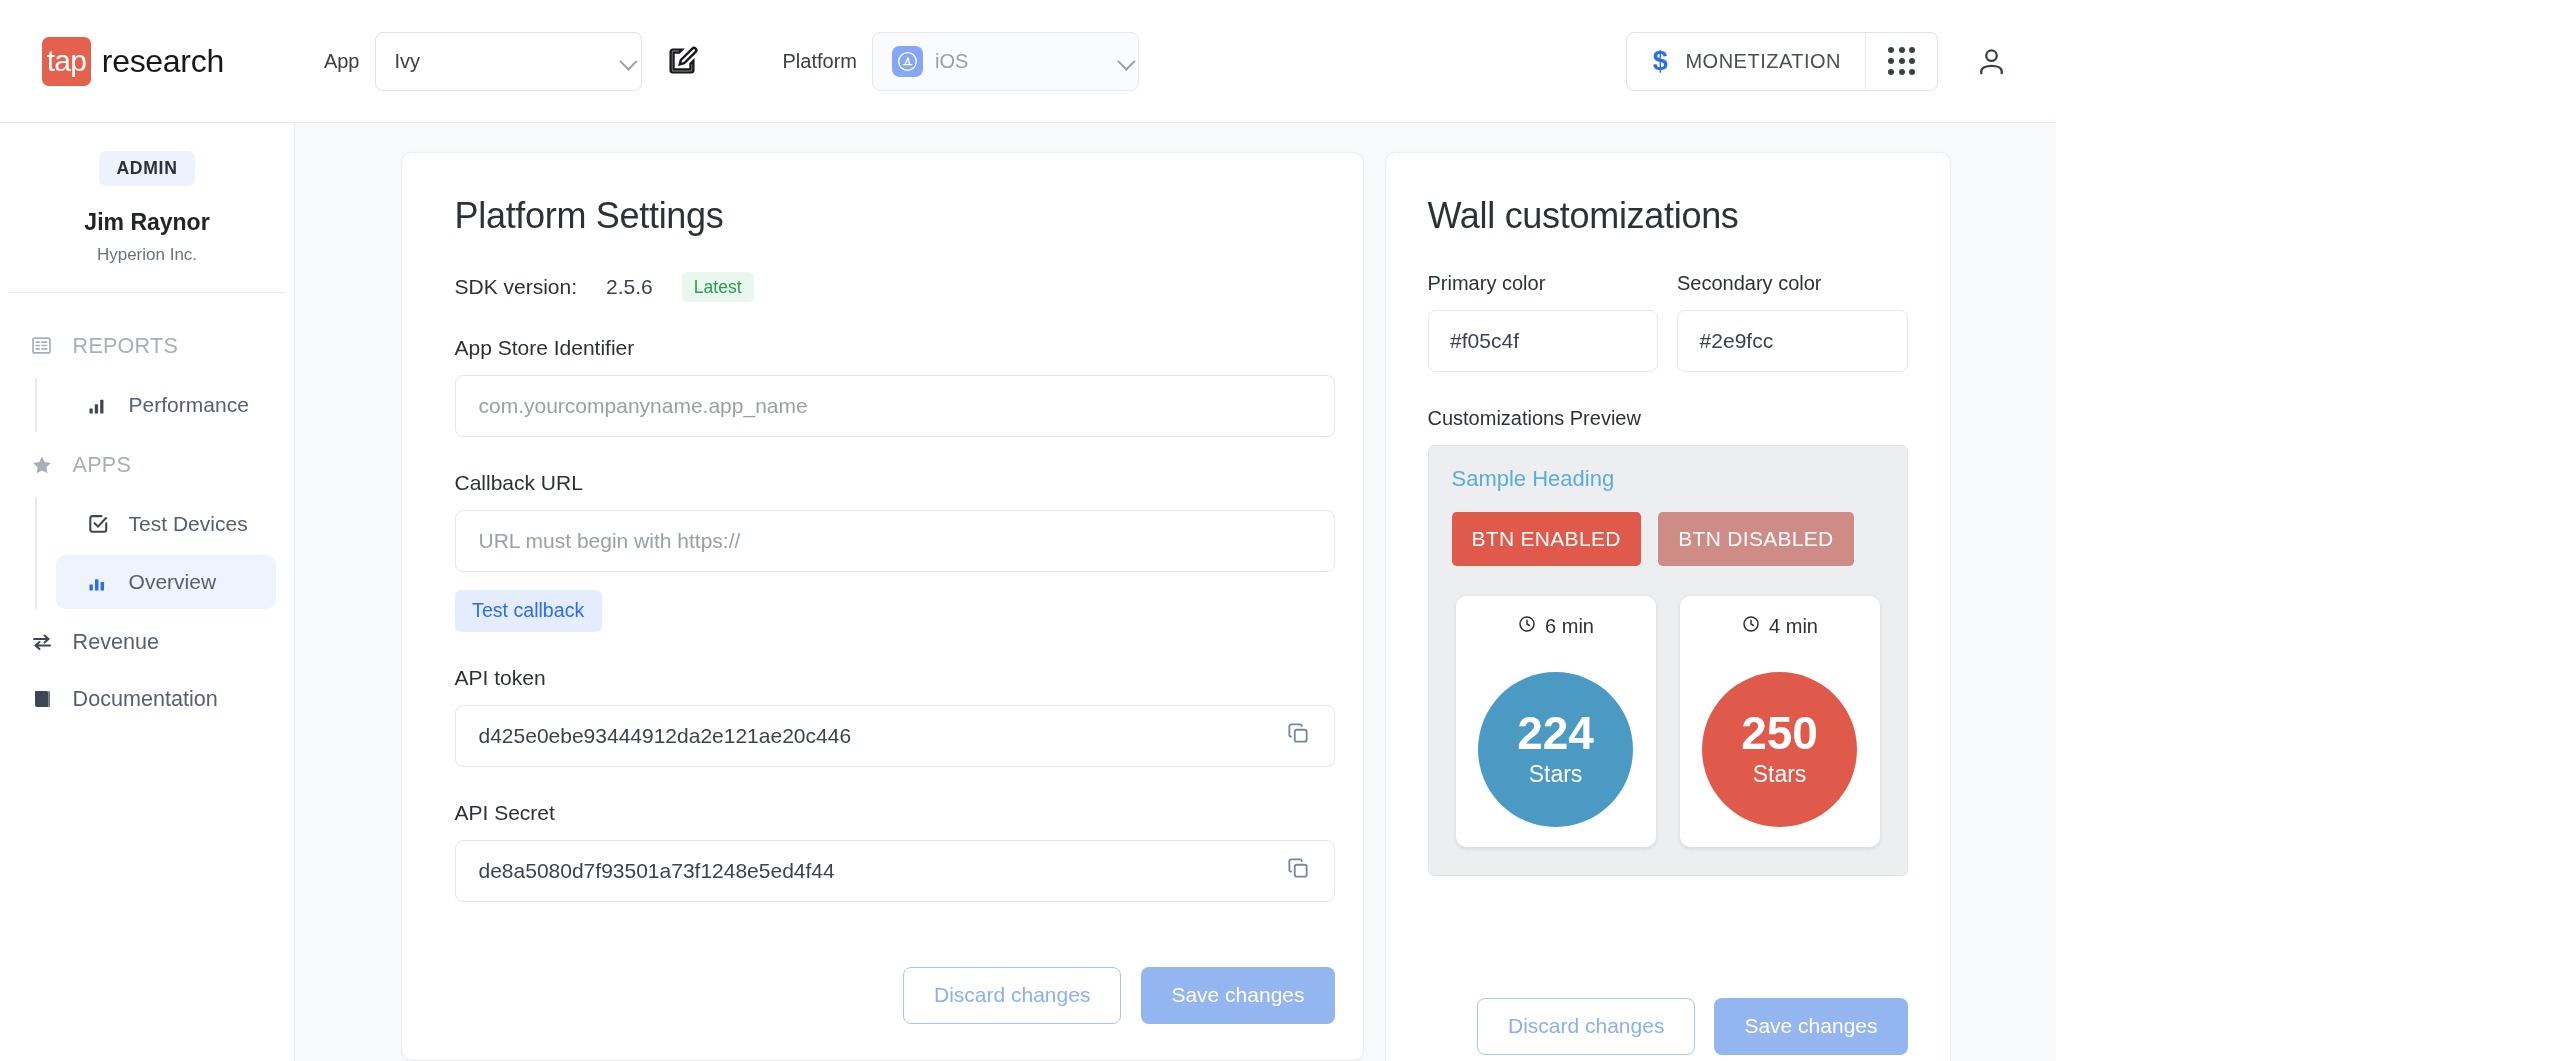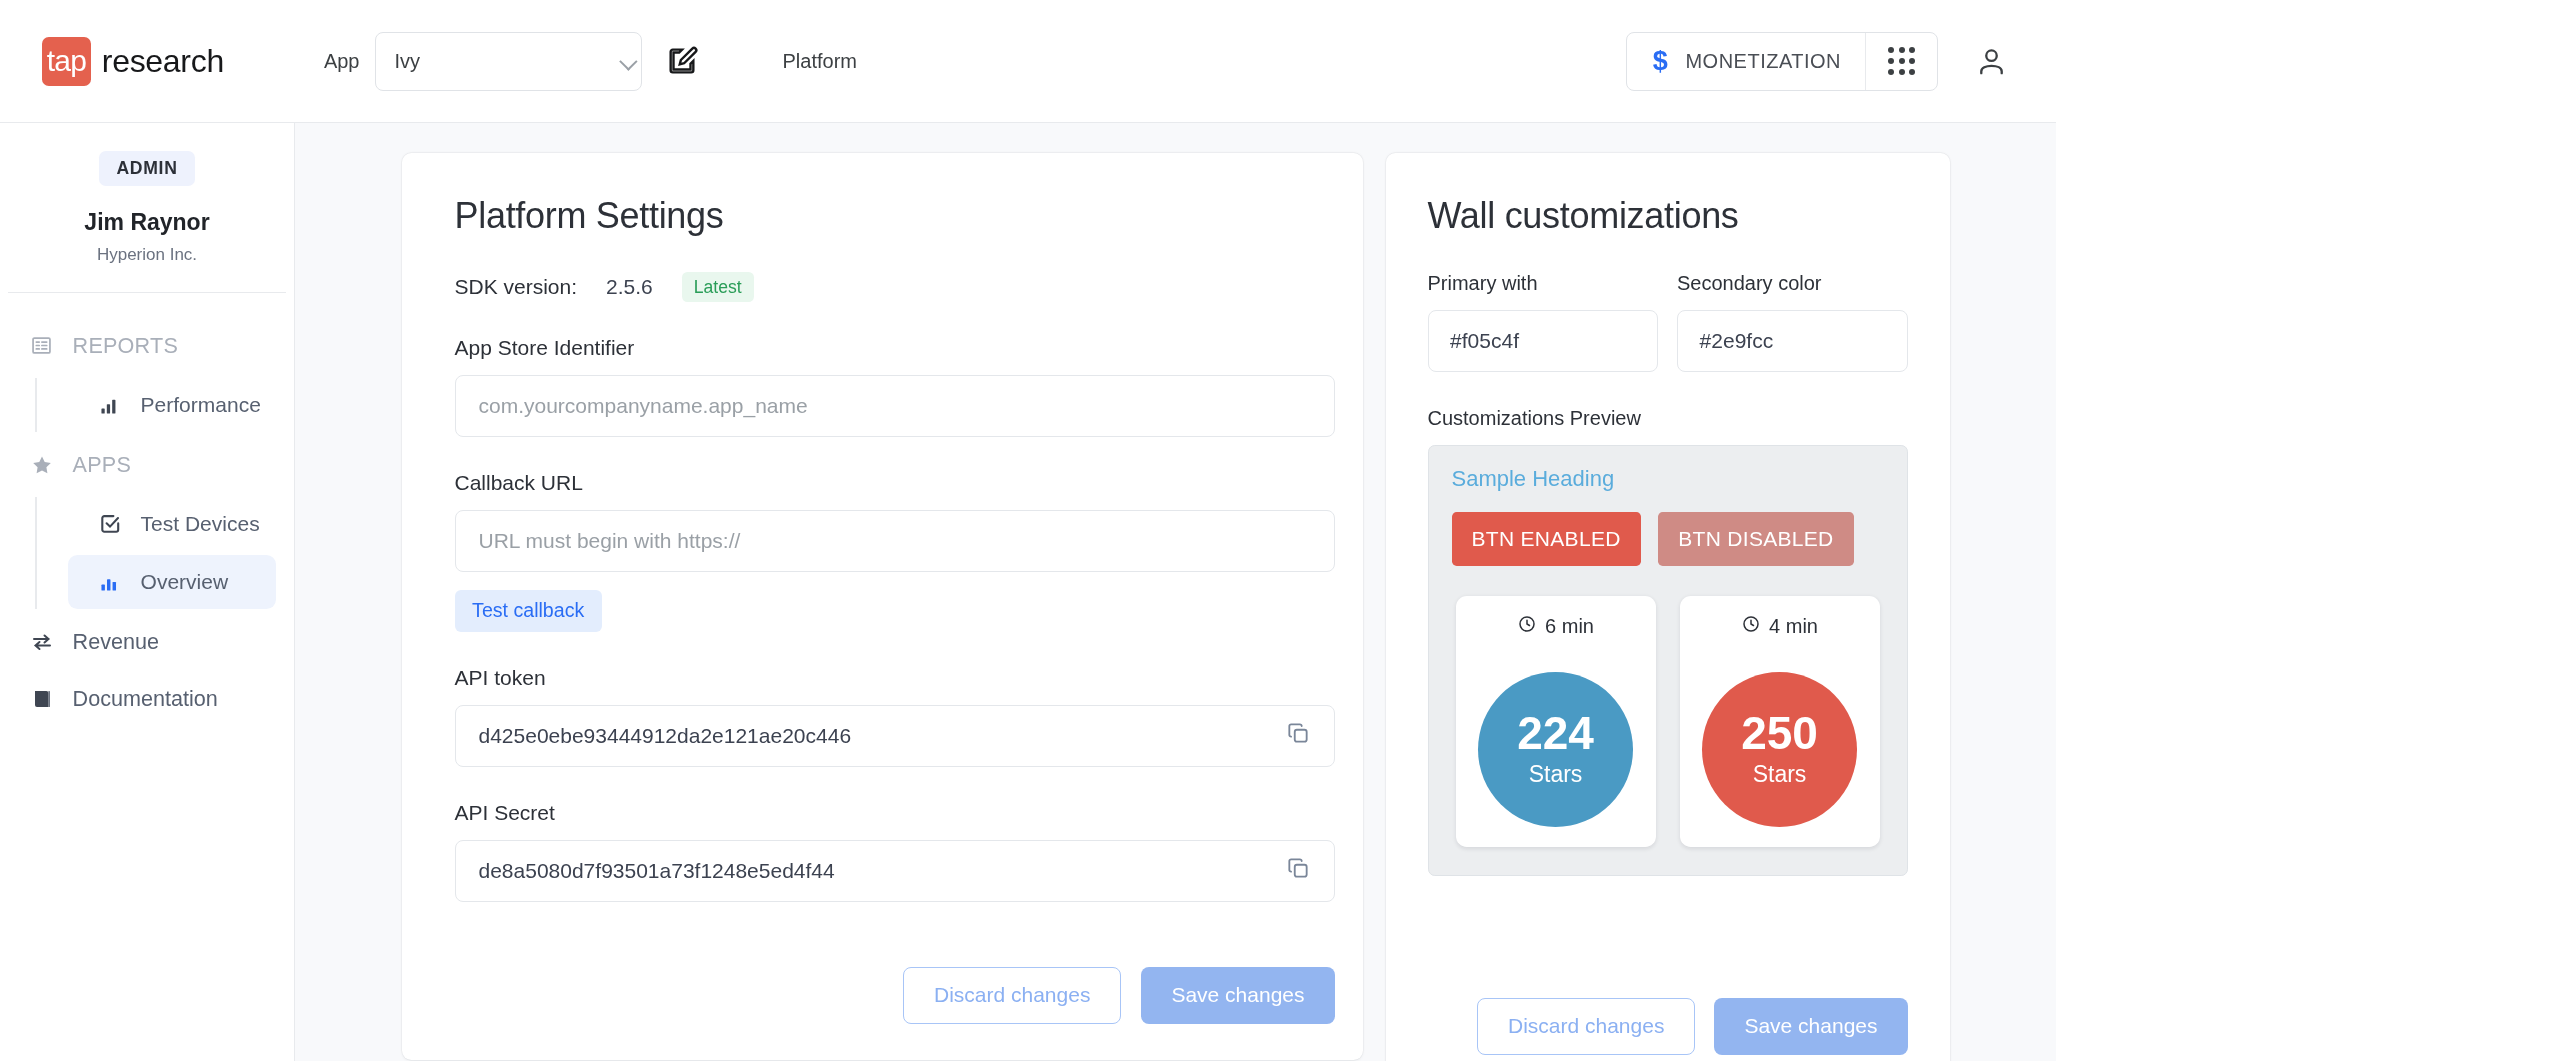--- a/index.html
+++ b/index.html
@@ -108,21 +108,21 @@
   }
   .side-divider { height: 1.4px; background: #e8eaed; margin: 27px 8px 0 8px; }
 
   .nav { padding-top: 24px; }
   .nav-row {
     display: flex; align-items: center; gap: 17.6px;
     padding: 15px 0 15px 28px; margin-right: 15px; border-radius: 9.5px;
   }
   .nav-row .nav-label { font-size: 21.6px; color: #576070; }
   .nav-section .nav-label { color: #a9afb9; font-size: 21.6px; letter-spacing: 0.2px; }
-  .nav-sub-wrap { margin-left: 35px; border-left: 2px solid #e8eaed; padding-left: 16px; }
+  .nav-sub-wrap { margin-left: 35px; border-left: 2px solid #e8eaed; padding-left: 4px; }
   .nav-sub {
     display: flex; align-items: center; gap: 17.6px;
     padding: 13.5px 0 13.5px 28px; margin: 4px 17.6px 4px 15px; border-radius: 9.5px;
   }
   .nav-sub .nav-label { font-size: 21px; color: #576070; }
   .nav-sub.active { background: #eef3fd; }
   .icon-box { width: 27px; height: 27px; flex: 0 0 27px; display: flex; align-items: center; justify-content: center; }
 
   
   .content {
@@ -233,20 +233,32 @@
       <div class="edit-icon-btn">
         <svg width="34" height="34" viewBox="0 0 24 24" fill="none" stroke="#17181a" stroke-width="1.7">
           <path d="M4 5.5A1.5 1.5 0 0 1 5.5 4H12l-2 2H6v12h12v-4l2-2v6.5A1.5 1.5 0 0 1 18.5 20h-13A1.5 1.5 0 0 1 4 18.5z"></path>
           <path d="M19.3 3.2a1.6 1.6 0 0 1 2.3 2.3l-8.1 8.1-3.1.8.8-3.1z"></path>
         </svg>
       </div>
     </div>
 
     <div class="hdr-group" style="margin-left:80px;">
       <div class="hdr-label">Platform</div>
+      <div class="select disabled">
+        <div class="select-left">
+          <div class="appstore-badge">
+            <svg width="23" height="23" viewBox="0 0 24 24" fill="none" stroke="#ffffff" stroke-width="1.4">
+              <circle cx="12" cy="12" r="9.2"></circle>
+              <path d="M7.6 15.2h8.8M9.4 15.2 12.4 8.4l1.1 2.3M14.6 15.2l-1.6-3.4" stroke-linecap="round"></path>
+            </svg>
+          </div>
+          <div class="select-val">iOS</div>
+        </div>
+        <div class="chev"></div>
+      </div>
     </div>
 
     <div class="hdr-spacer"></div>
 
     <div class="monet-btn">
       <div class="monet-main">
         <div class="monet-dollar">$</div>
         <div class="monet-text">MONETIZATION</div>
       </div>
       <div class="monet-divider"></div>
@@ -416,21 +428,21 @@
           <div class="btn btn-outline">Discard changes</div>
           <div class="btn btn-filled">Save changes</div>
         </div>
       </div>
 
       <div class="card card-wall">
         <div class="card-title">Wall customizations</div>
 
         <div class="color-row">
           <div class="color-col">
-            <div class="color-label">Primary with</div>
+            <div class="color-label">Primary color</div>
             <div class="color-input">#f05c4f</div>
           </div>
           <div class="color-col">
             <div class="color-label">Secondary color</div>
             <div class="color-input">#2e9fcc</div>
           </div>
         </div>
 
         <div class="preview-label">Customizations Preview</div>
 

